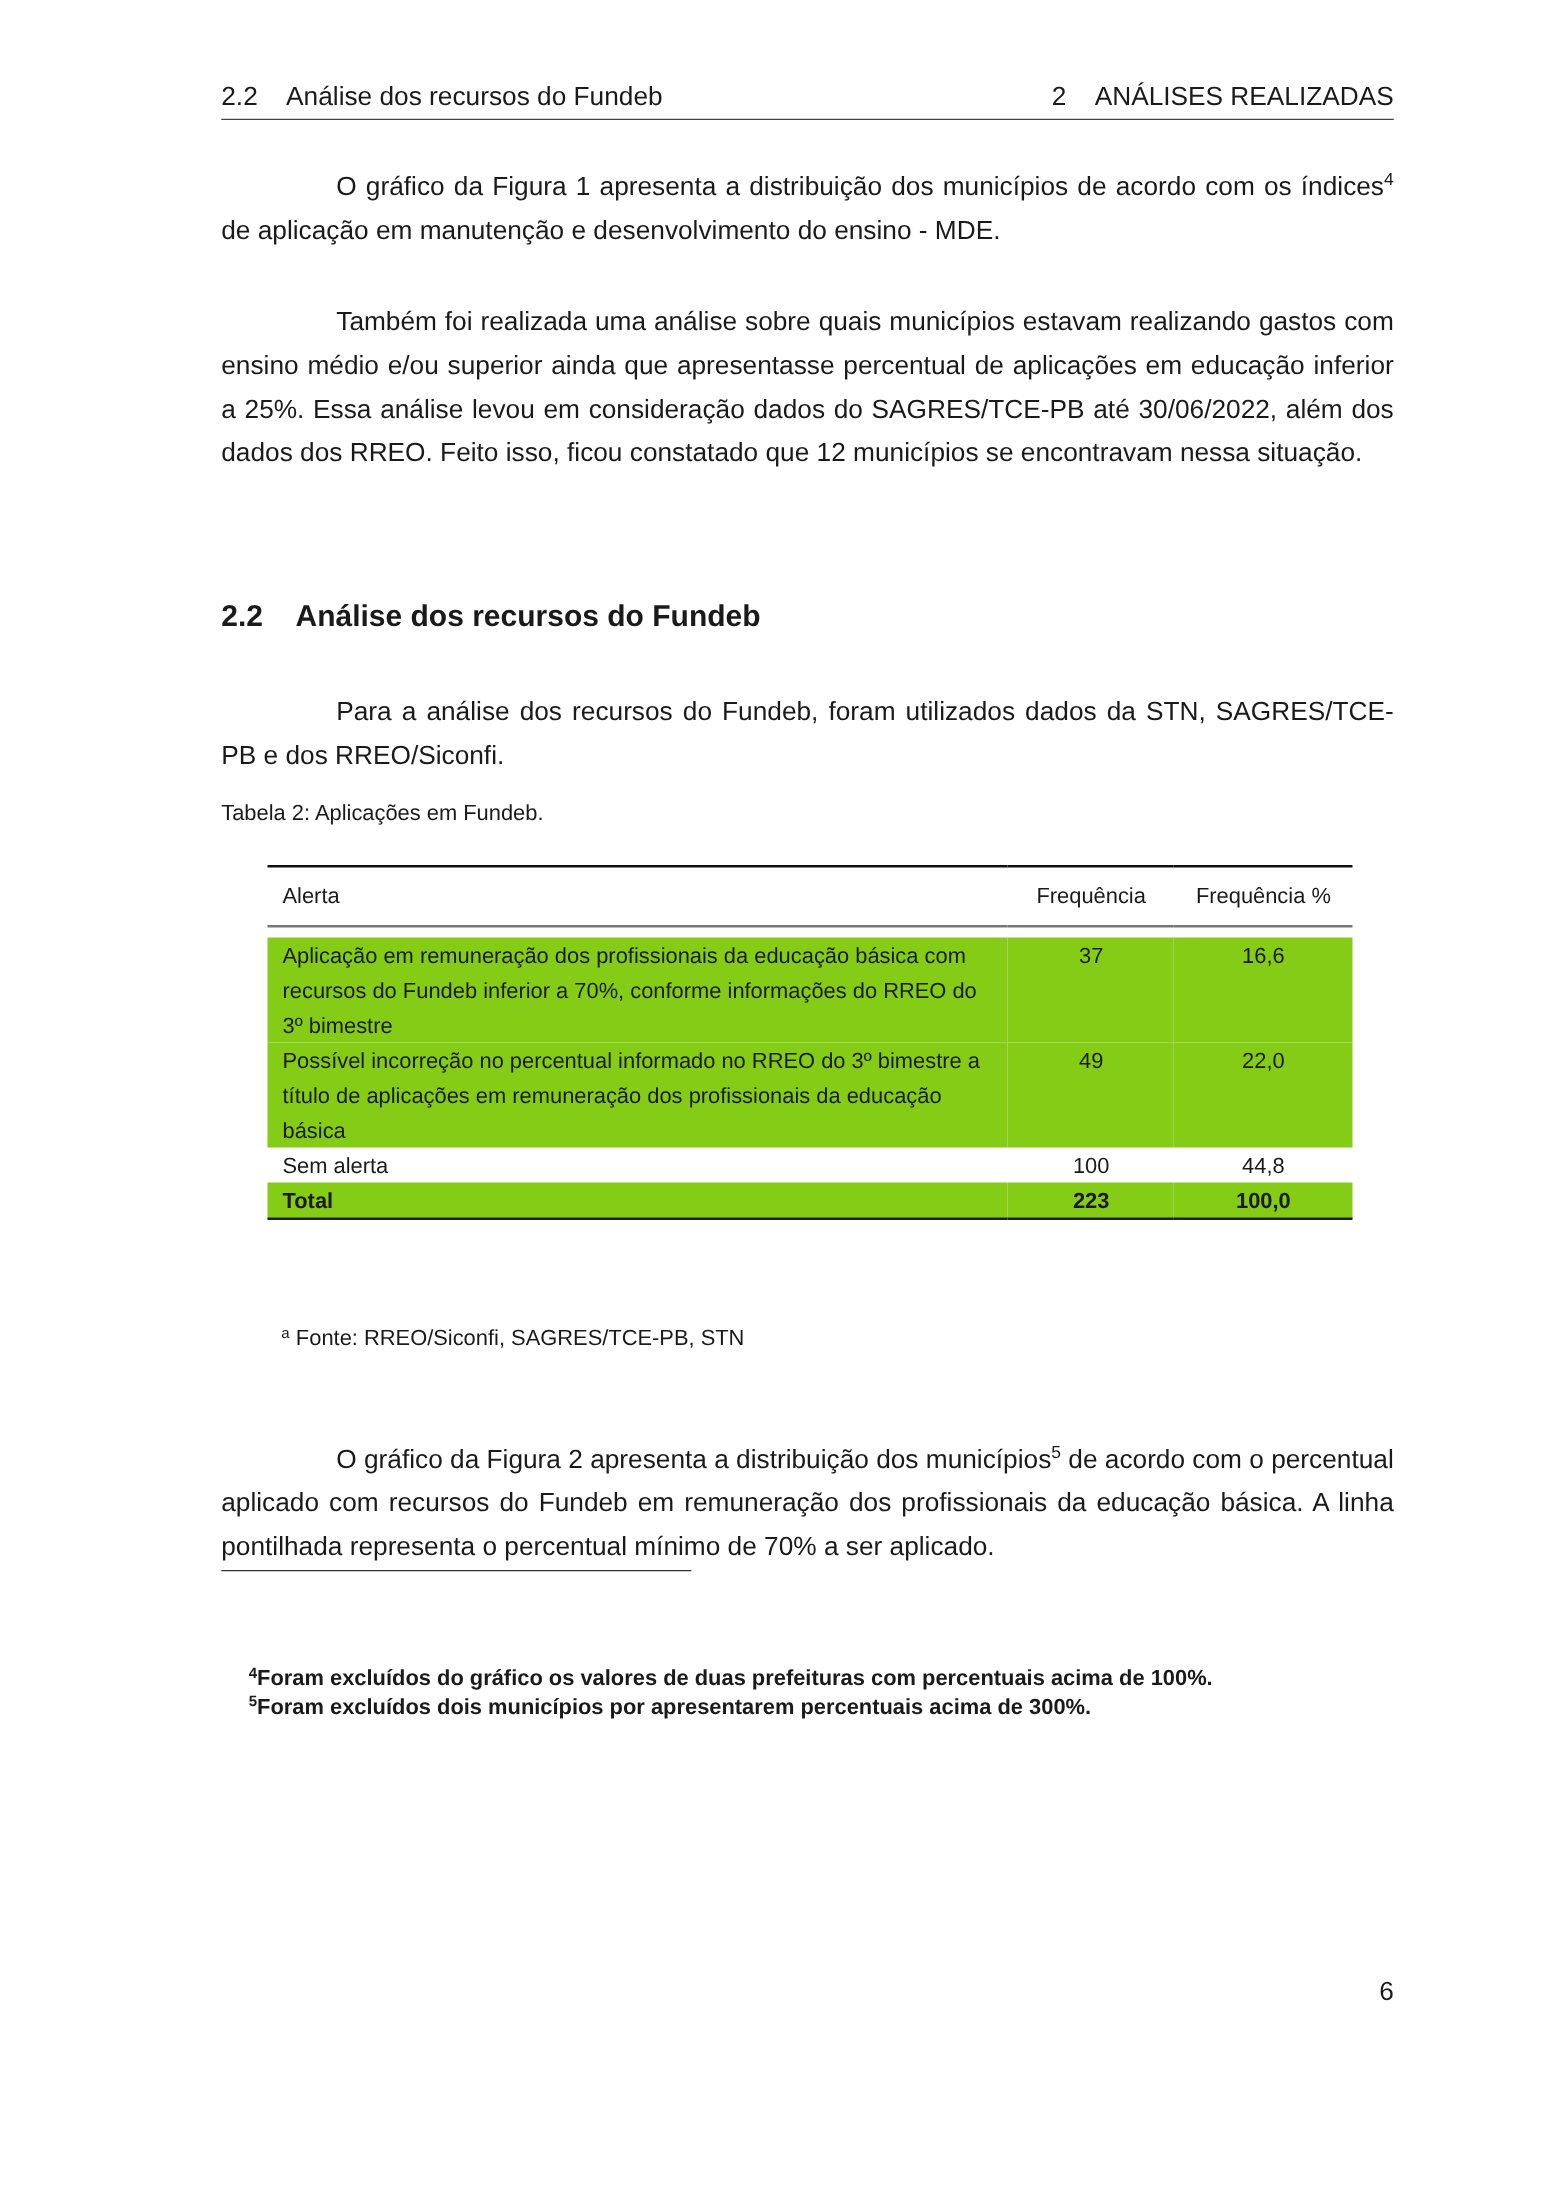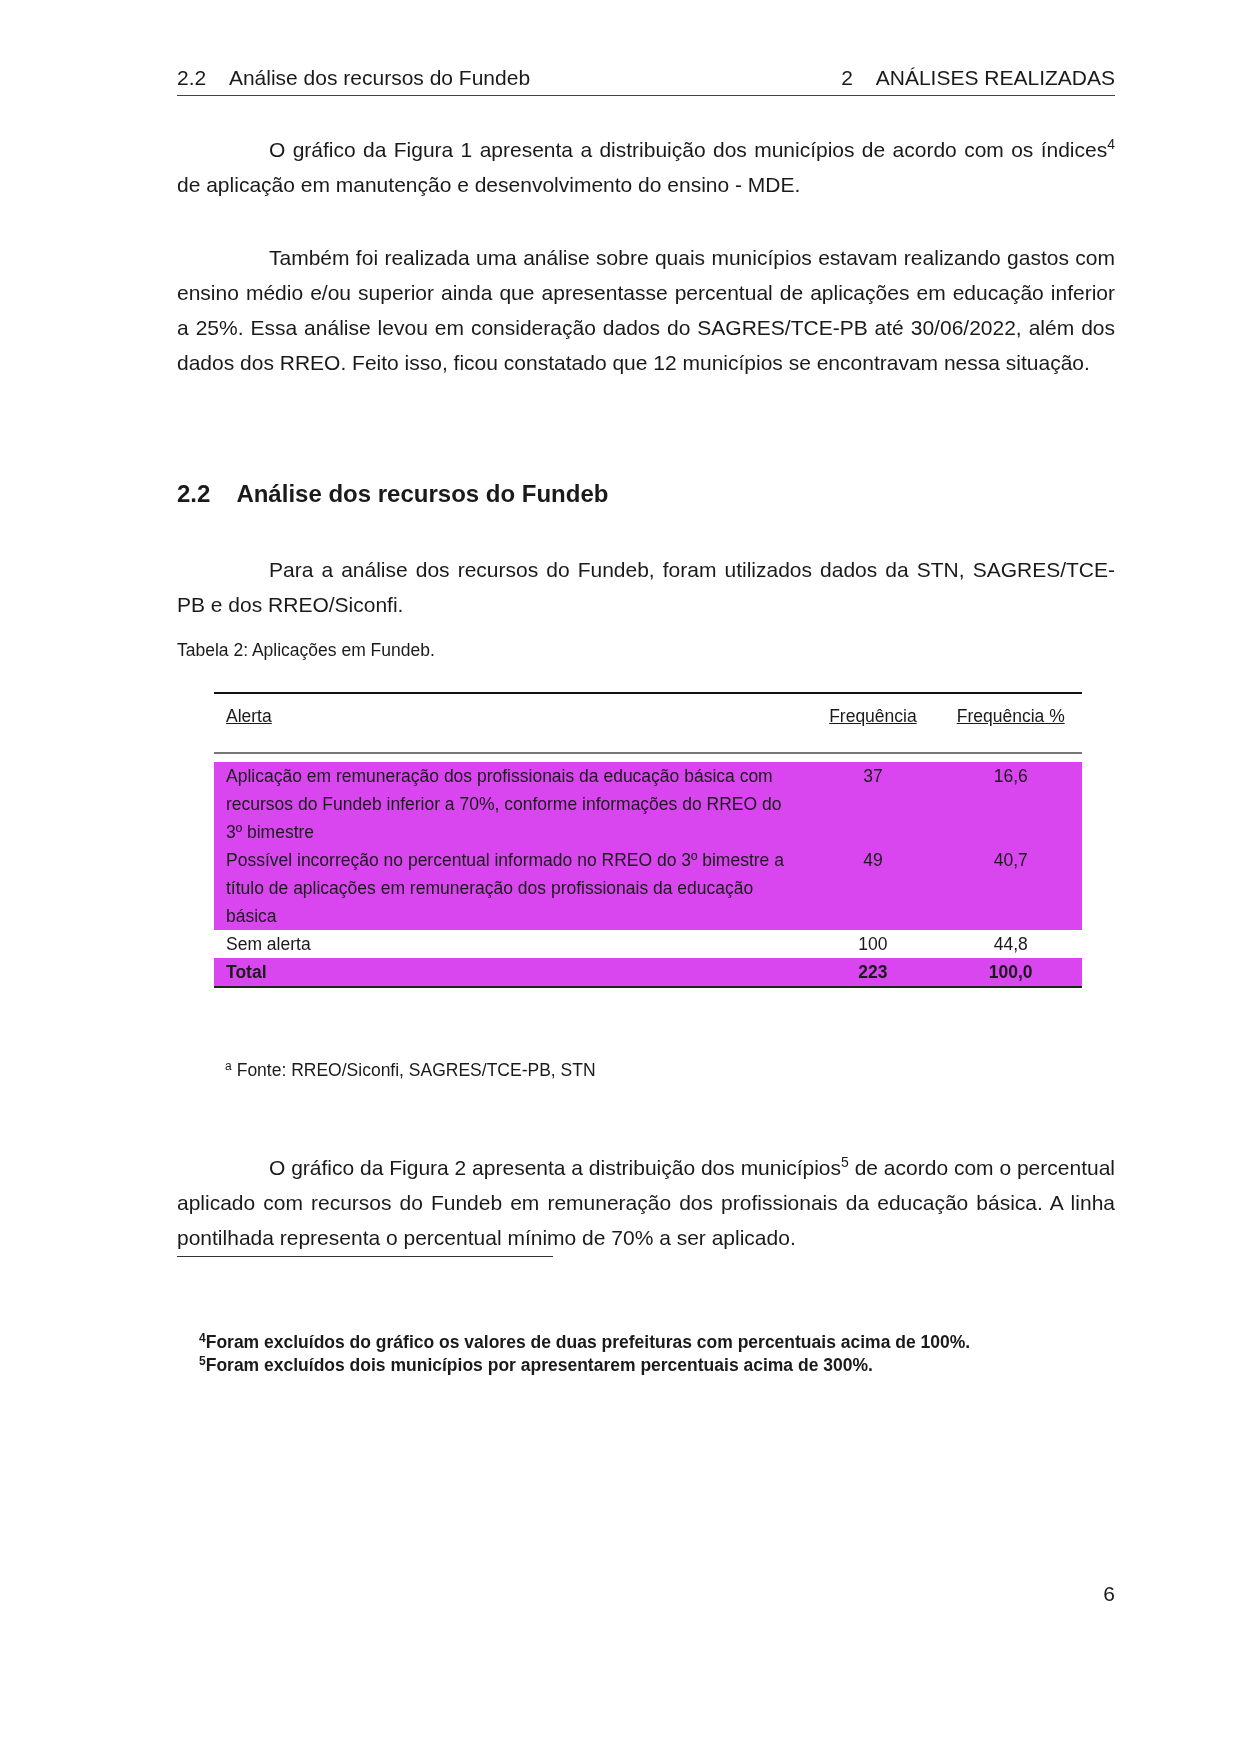--- a/index.html
+++ b/index.html
@@ -32,25 +32,25 @@
       text-align: left; font-size: 17.5px; line-height: 24px;
     }
     table.data-table {
       position: absolute; left: 37px; top: 692px; width: 868px;
       border-collapse: collapse; font-size: 17.5px; line-height: 28px;
     }
     table.data-table th, table.data-table td {
       padding: 0 12px; vertical-align: top; font-weight: normal;
     }
     table.data-table thead tr { border-top: 2px solid #111; border-bottom: 2px solid #777; }
-    table.data-table thead th { padding-top: 8px; padding-bottom: 22px; text-align: left; text-decoration: underline; }
+    table.data-table thead th { padding-top: 8px; padding-bottom: 10px; text-align: left; }
     table.data-table th.num-col, table.data-table td.num-col { text-align: center; }
     table.data-table tbody tr td { padding-top: 0; padding-bottom: 0; }
     table.data-table tbody tr:first-child td { padding-top: 0; }
-    table.data-table tr.striped { background: #d946ef; }
+    table.data-table tr.striped { background: #84cc16; }
     table.data-table tr.total-row td { font-weight: bold; }
     table.data-table tr.total-row { border-bottom: 2px solid #222; }
     table.data-table .spacer td { height: 8px; padding: 0; }
     .col-alert { width: 590px; }
     .col-freq { width: 110px; }
     .col-pct { width: 120px; }
     .table-note {
       position: absolute; left: 48px; top: 1058px; font-size: 17.5px; line-height: 24px;
     }
     .table-note sup { font-size: 12px; vertical-align: 6px; margin-right: 5px; }
@@ -104,21 +104,21 @@
           <td colspan="3"></td>
         </tr>
       <tr class="striped">
         <td>Aplicação em remuneração dos profissionais da educação básica com recursos do Fundeb inferior a 70%, conforme informações do RREO do 3º bimestre</td>
         <td class="num-col">37</td>
         <td class="num-col">16,6</td>
       </tr>
       <tr class="striped">
         <td>Possível incorreção no percentual informado no RREO do 3º bimestre a título de aplicações em remuneração dos profissionais da educação básica</td>
         <td class="num-col">49</td>
-        <td class="num-col">40,7</td>
+        <td class="num-col">22,0</td>
       </tr>
       <tr>
         <td>Sem alerta</td>
         <td class="num-col">100</td>
         <td class="num-col">44,8</td>
       </tr>
       <tr class="striped total-row">
         <td>Total</td>
         <td class="num-col">223</td>
         <td class="num-col">100,0</td>

